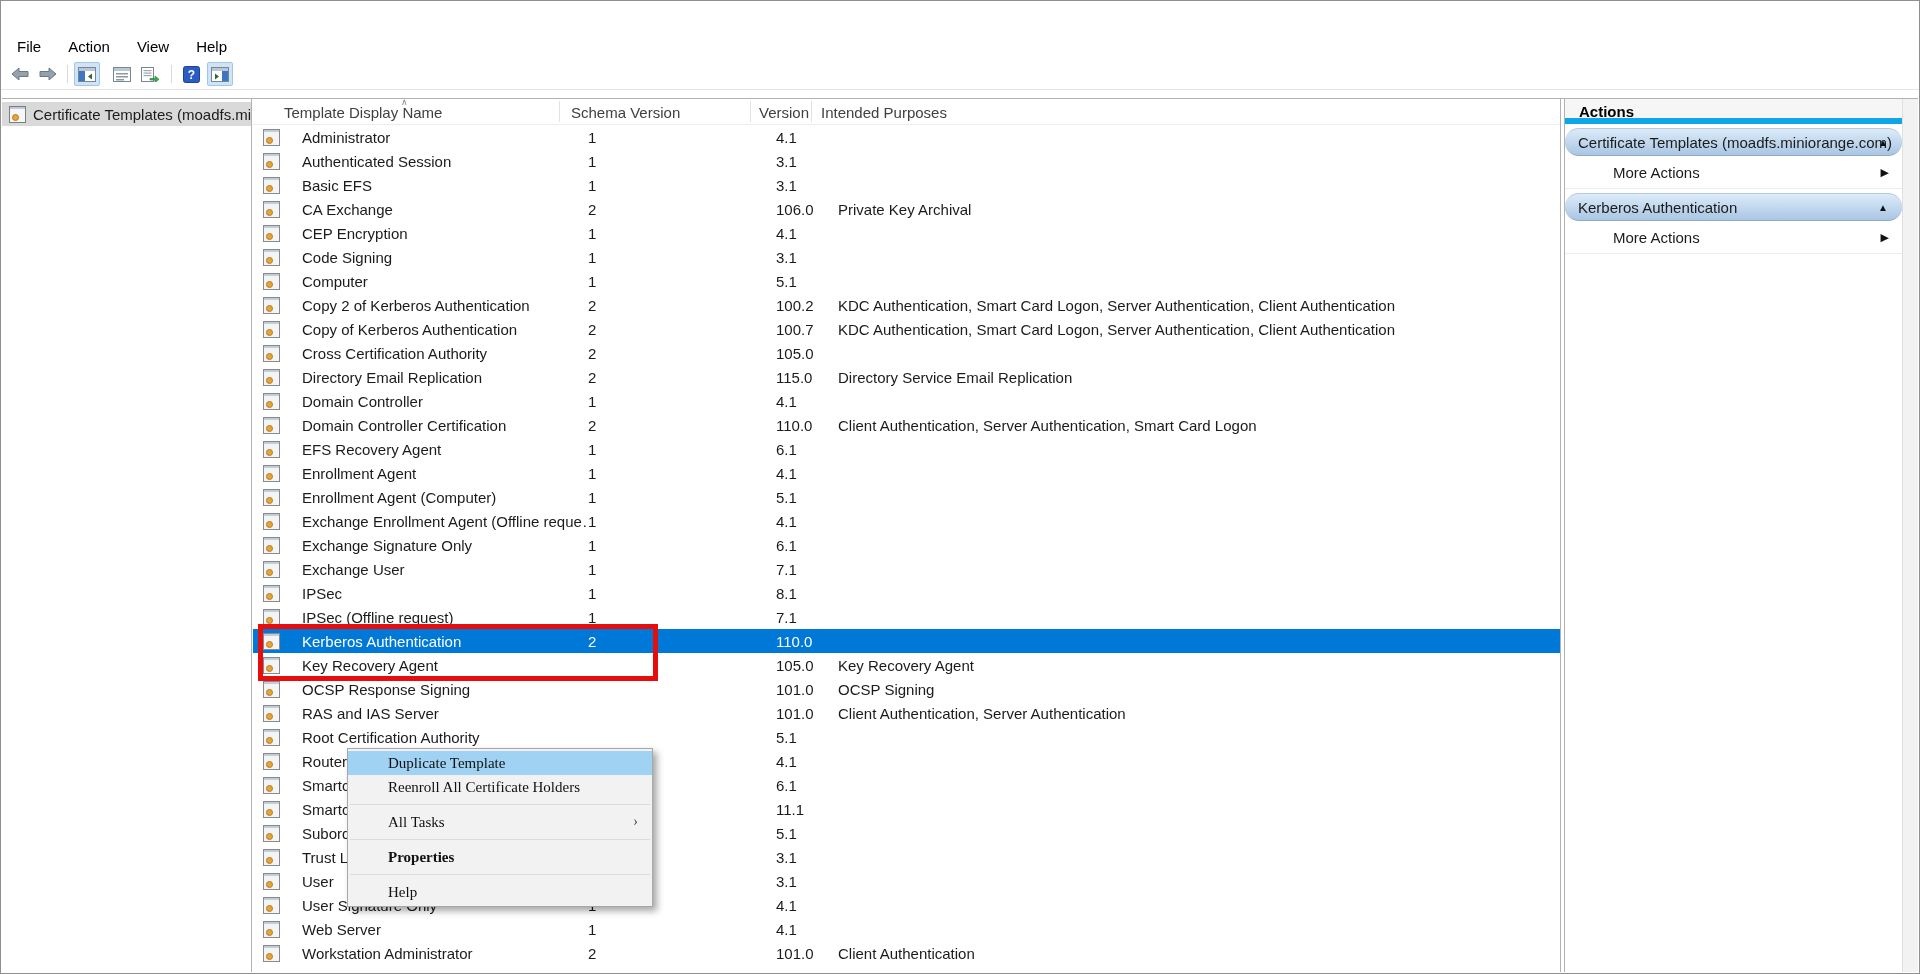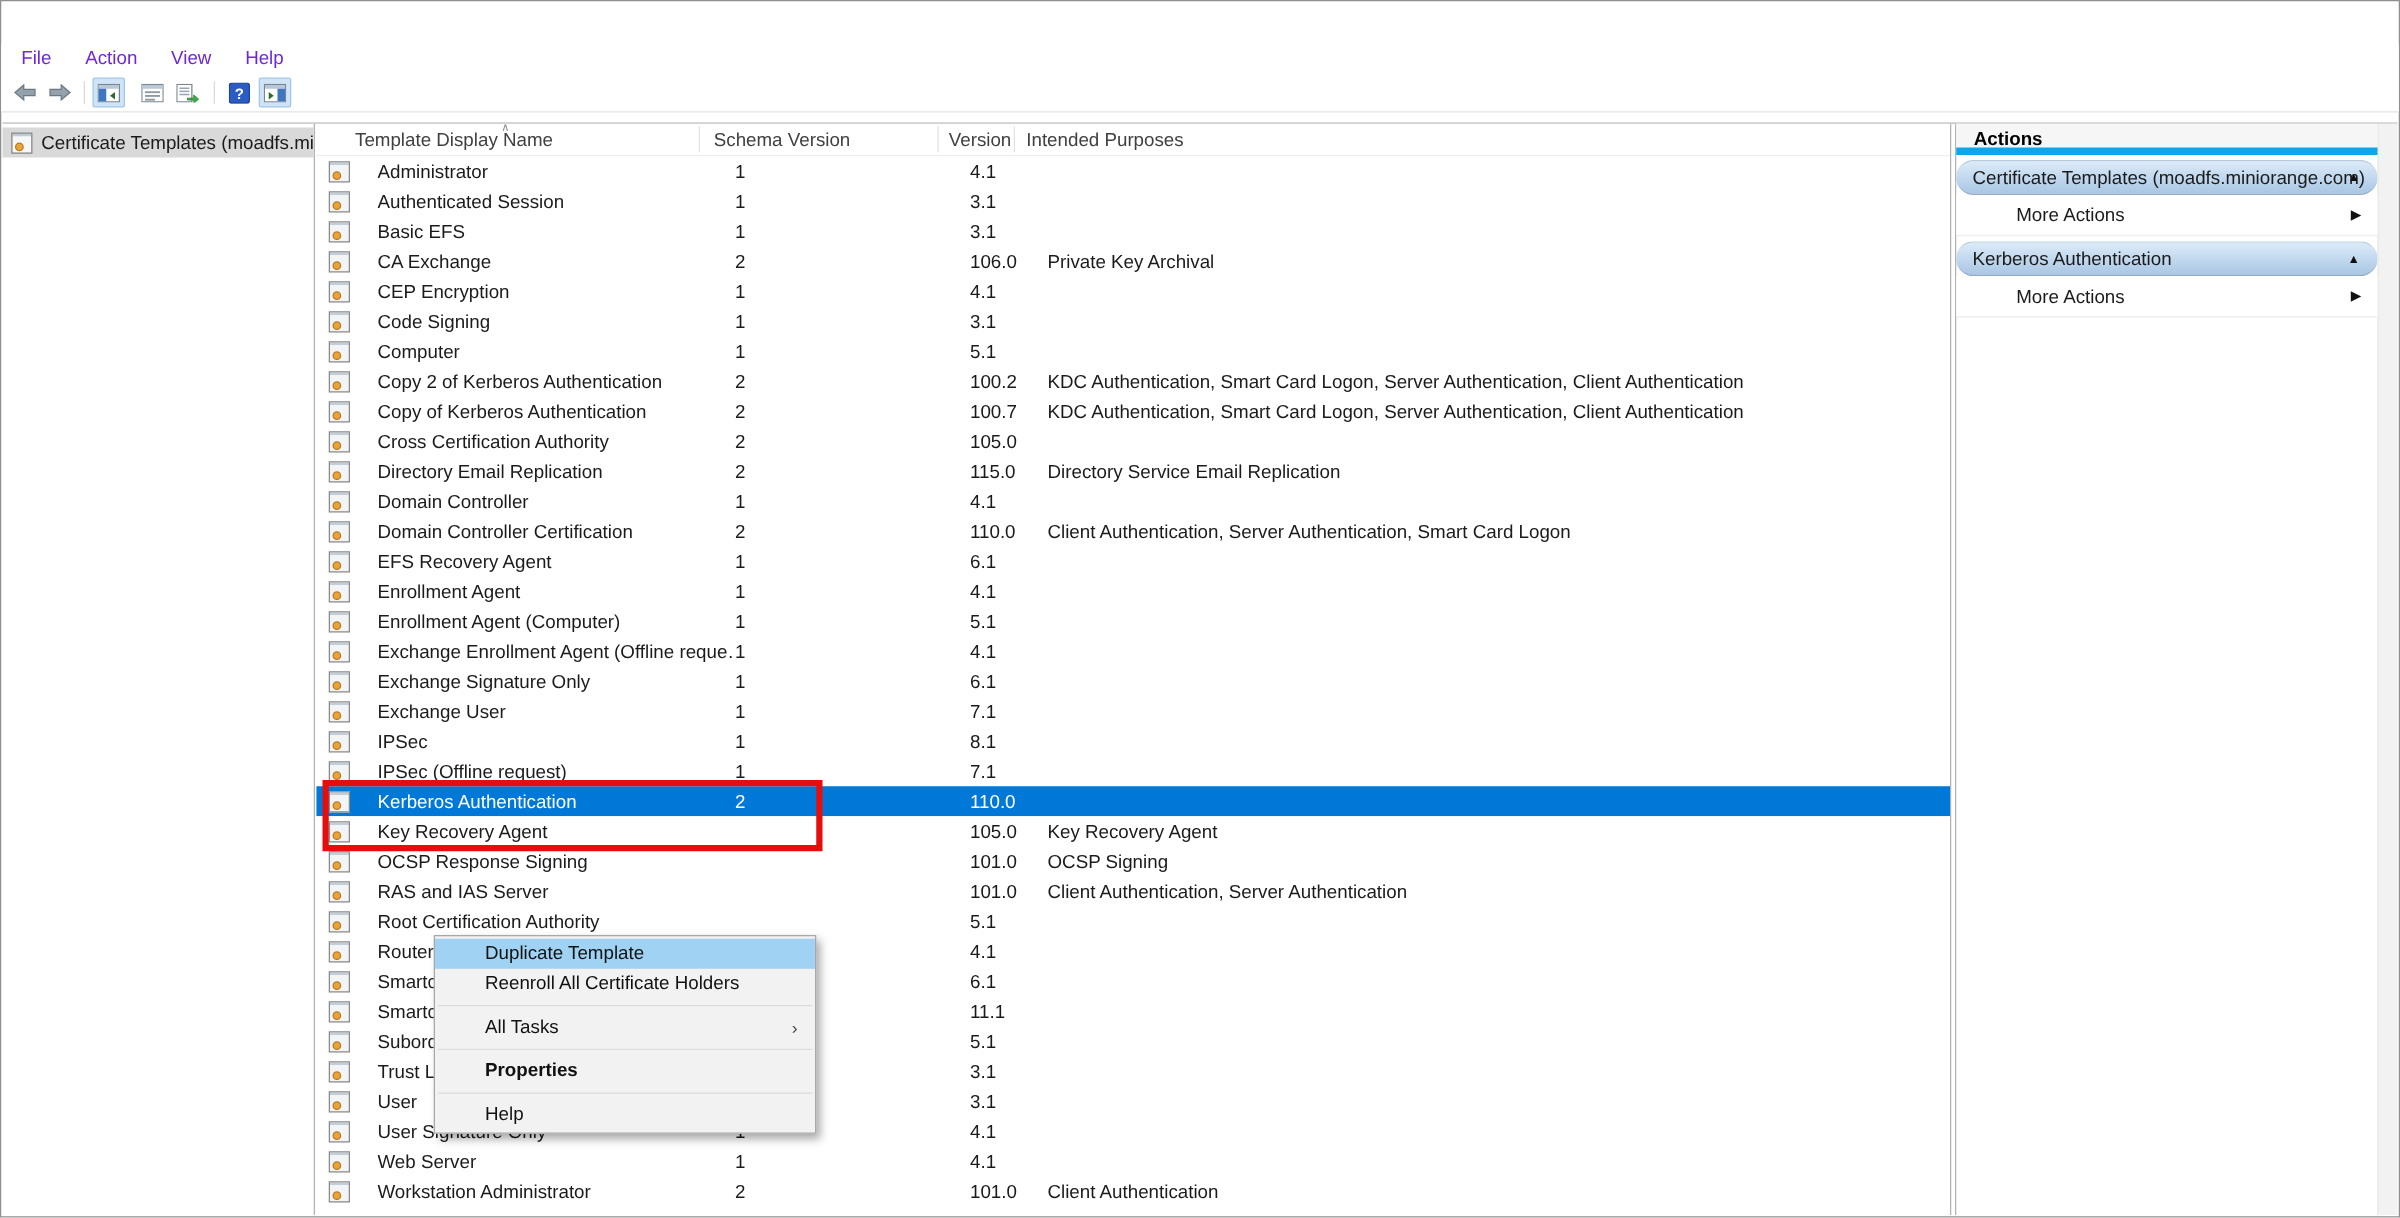--- a/index.html
+++ b/index.html
@@ -16,21 +16,21 @@
   #title-text { position:absolute; left:37px; top:8px; font-size:15px; color:#000; white-space:nowrap; }
   .winbtn { position:absolute; top:0; width:60px; height:33px; text-align:center; line-height:33px; font-size:15px; color:#111; }
   #btn-min { right:120px; }
   #btn-max { right:60px; }
   #btn-close { right:0; font-size:16px; }
   #btn-max .sq { position:absolute; left:26px; top:12px; width:9px; height:9px; border:1.2px solid #111; background:#fff; }
   #btn-max .sq2 { left:23px; top:15px; }
 
   
   #menubar { position:absolute; top:34px; left:0; right:0; height:23px; background:#fff; padding-left:16px; display:flex; align-items:center; }
-  .mitem { margin-right:27px; color:#6d28d9; }
+  .mitem { margin-right:27px; color:#000000; }
 
   
   #toolbar { position:absolute; top:57px; left:0; right:0; height:32px; background:#fff; border-bottom:1px solid #e4e4e4; }
   .tbtn { position:absolute; top:4px; width:26px; height:24px; display:flex; align-items:center; justify-content:center; border:1px solid transparent; border-radius:2px; }
   .tbtn.active { background:#cfe4f7; border-color:#a0c6e8; }
   .tsep { position:absolute; top:7px; width:1px; height:18px; background:#d9d9d9; }
 
   
   #content { position:absolute; top:97px; left:1px; right:1px; bottom:1px; border-top:1px solid #b2b2b2; background:#fff; }
 
@@ -53,21 +53,21 @@
   .ric { position:relative; width:17px; height:17px; flex:0 0 17px; margin-left:10px; }
   .ric .doc { position:absolute; inset:0; border:1px solid #8a8a8a; background:#f3f4f6; box-shadow:inset 0 2px 0 #c2cdda; }
   .ric .seal { position:absolute; left:3px; bottom:2px; width:7px; height:7px; border-radius:50%; background:#e8a33d; border:1px solid #b97b1e; }
   .c { overflow:hidden; }
   .c.name { margin-left:22px; width:286px; flex:0 0 286px; }
   .c.schema { width:188px; flex:0 0 188px; }
   .c.ver { width:62px; flex:0 0 62px; }
   .c.purp { flex:1; }
 
   
-  #ctxmenu { position:absolute; left:345px; top:649px; width:306px; background:#f2f2f2; border:1px solid #a8a8a8; box-shadow:4px 4px 7px rgba(0,0,0,.35); padding:2px 0; z-index:50; }
+  #ctxmenu { position:absolute; left:345px; top:649px; width:306px; background:#f2f2f2; border:1px solid #a8a8a8; box-shadow:4px 4px 7px rgba(0,0,0,.35); padding:2px 0; z-index:50;font-family:Liberation Serif, serif; }
   .cmi { position:relative; height:24px; line-height:24px; padding-left:40px; color:#111; }
   .cmi.hl { background:#a0d2f3; }
   .cmi.bold { font-weight:bold; }
   .cmi .sub { position:absolute; right:14px; top:0; color:#444; font-size:14px; }
   .csep { height:1px; background:#dcdcdc; margin:5px 2px; }
 
   
   #redbox { position:absolute; left:256px; top:525px; width:400px; height:57px; border:5px solid #e60d0d; z-index:60; pointer-events:none; }
 
   

